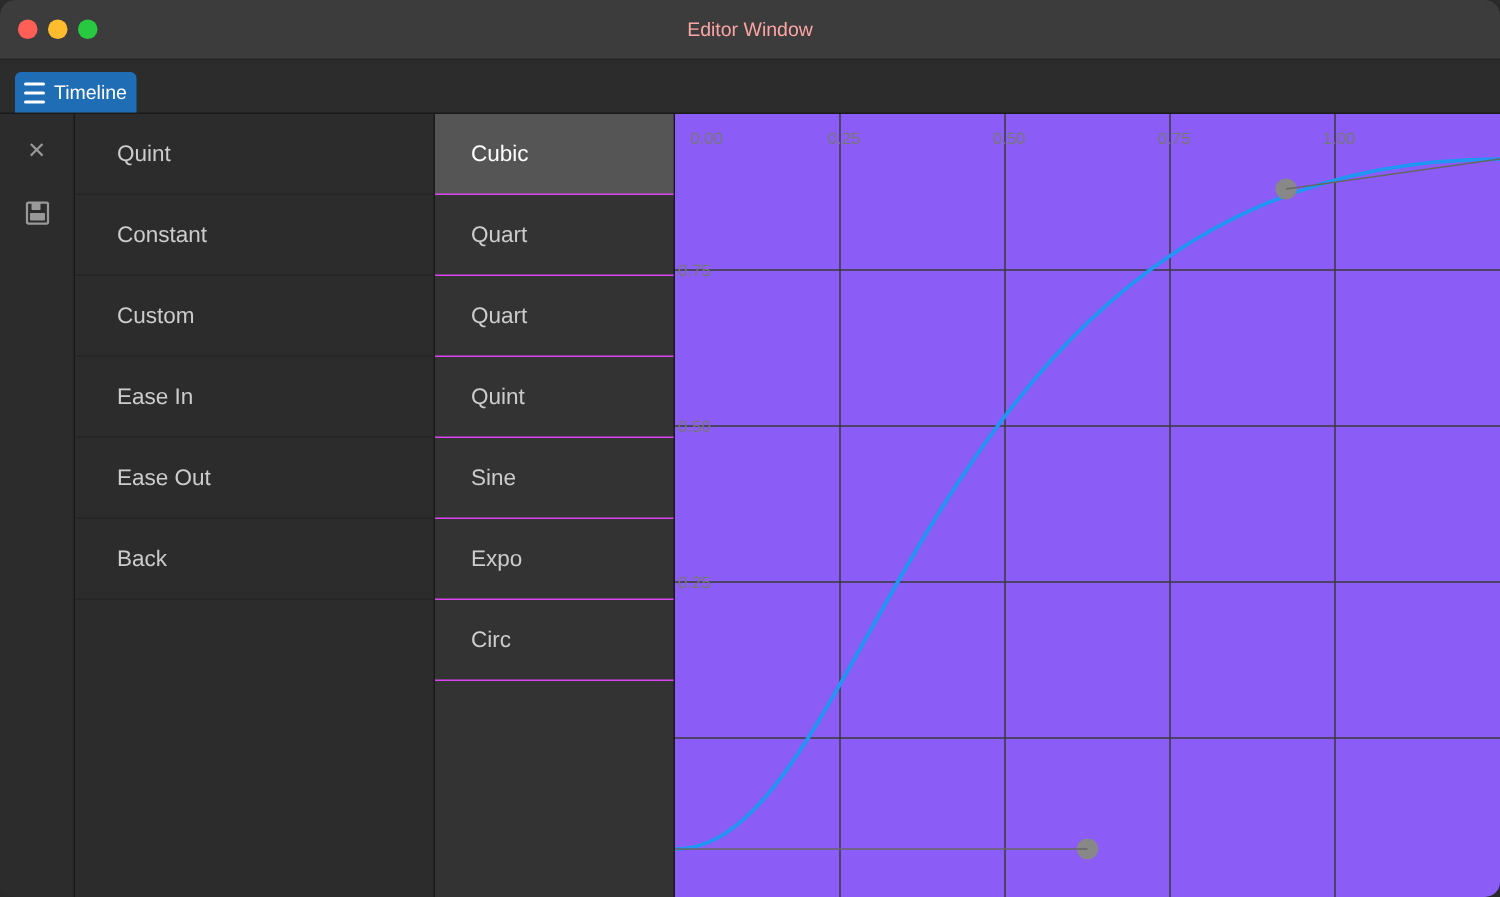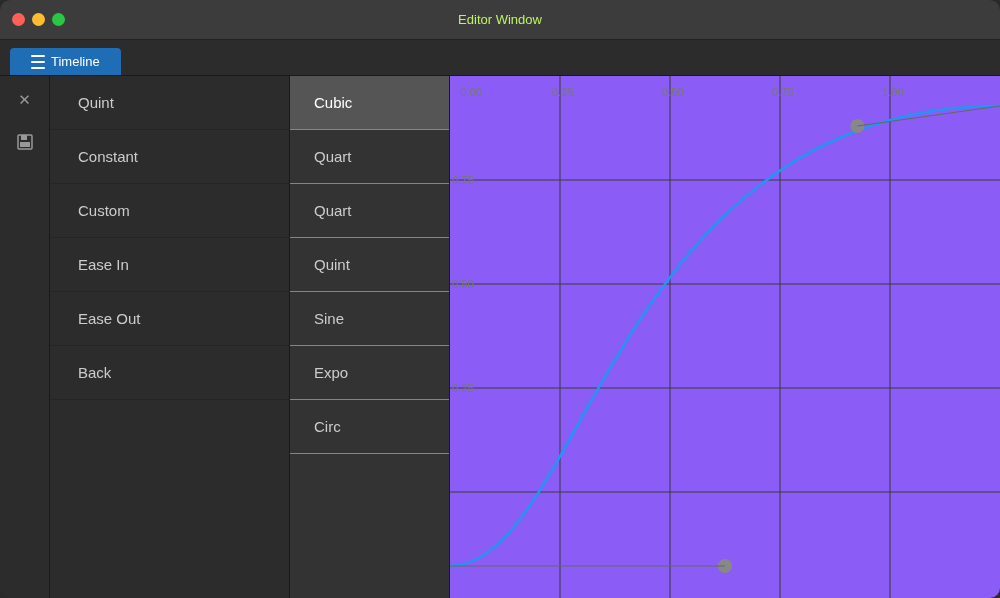--- a/index.html
+++ b/index.html
@@ -17,21 +17,21 @@
       height: 40px;
       background: #3c3c3c;
       display: flex;
       align-items: center;
       justify-content: center;
       position: relative;
       border-radius: 10px 10px 0 0;
       border-bottom: 1px solid #222;
     }
     .title-bar-title {
-      color: #bef264;
+      color: #fca5a5;
       font-size: 13px;
       font-weight: 500;
     }
     .window-buttons {
       position: absolute;
       left: 12px;
       display: flex;
       gap: 7px;
       align-items: center;
     }
@@ -52,21 +52,21 @@
       background: #2c2c2c;
       display: flex;
       align-items: flex-end;
       padding-left: 10px;
       border-bottom: 1px solid #1a1a1a;
     }
     .tab {
       display: flex;
       align-items: center;
       gap: 6px;
-      padding: 6px 21px;
+      padding: 6px 6px;
       background: #1e6db5;
       color: #fff;
       font-size: 13px;
       font-weight: 500;
       border-radius: 4px 4px 0 0;
       cursor: pointer;
     }
     .tab-icon {
       width: 14px;
       height: 14px;

